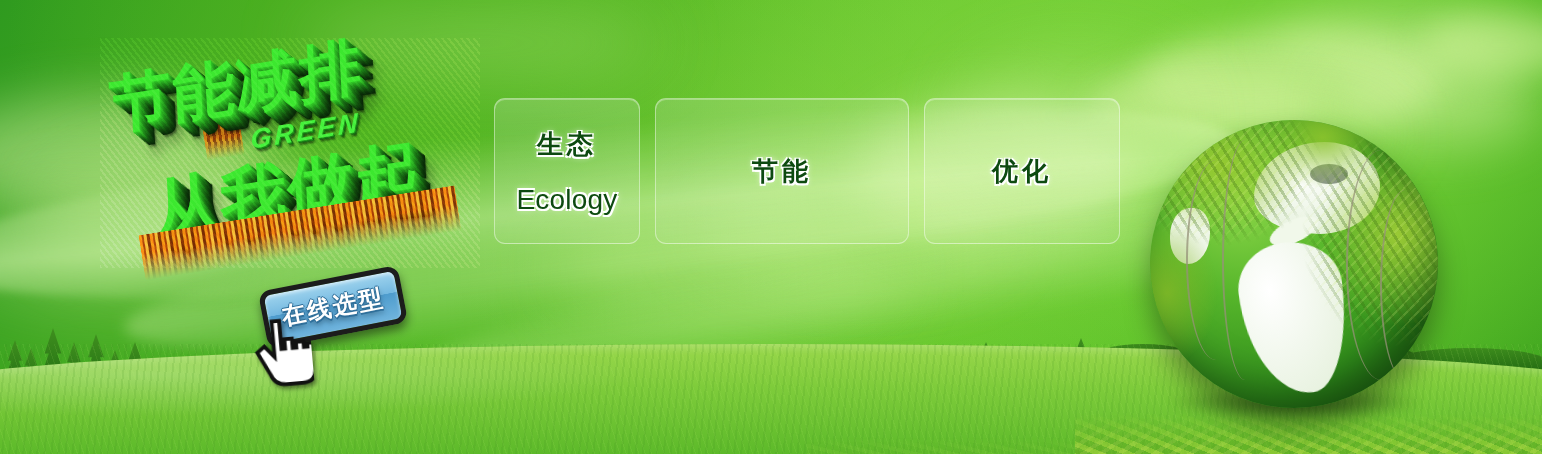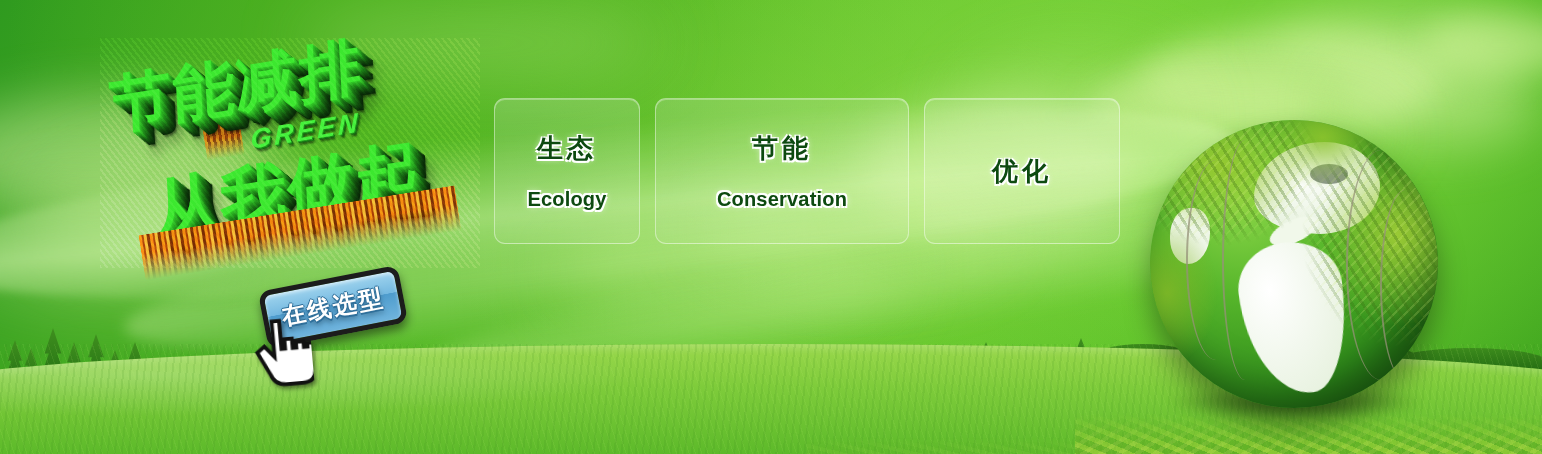--- a/index.html
+++ b/index.html
@@ -294,21 +294,21 @@
   .card.wide2{ width:196px; }
   .card-cn{
     font-size:26px; font-weight:bold; color:#0d4a10;
     letter-spacing:4px;
     text-shadow:
       -1.5px -1.5px 0 #ffffff, 1.5px -1.5px 0 #ffffff,
       -1.5px  1.5px 0 #ffffff, 1.5px  1.5px 0 #ffffff,
        0 0 6px rgba(255,255,255,.95);
   }
   .card-en{
-    font-size:20px; color:#0d4a10; font-weight:bold;
+    font-size:28px; color:#0d4a10; font-weight:normal;
     letter-spacing:.2px;
     text-shadow:
       -1.6px -1.6px 0 #ffffff, 1.6px -1.6px 0 #ffffff,
       -1.6px  1.6px 0 #ffffff, 1.6px  1.6px 0 #ffffff,
        0 0 7px rgba(255,255,255,.95);
   }
   .tagline{
     position:absolute; left:503px; top:262px;
     font-size:16px; color:#ffffff;
     letter-spacing:.1px;
@@ -418,21 +418,20 @@
     </svg>
   </div>
 
   <div class="cards">
     <div class="card">
       <div class="card-cn">生态</div>
       <div class="card-en">Ecology</div>
     </div>
     <div class="card wide">
       <div class="card-cn">节能</div>
-      <div class="card-en">Conservation</div>
     </div>
     <div class="card wide2">
       <div class="card-cn">优化</div>
     </div>
   </div>
 
 
 </div>
 
 </body></html>

